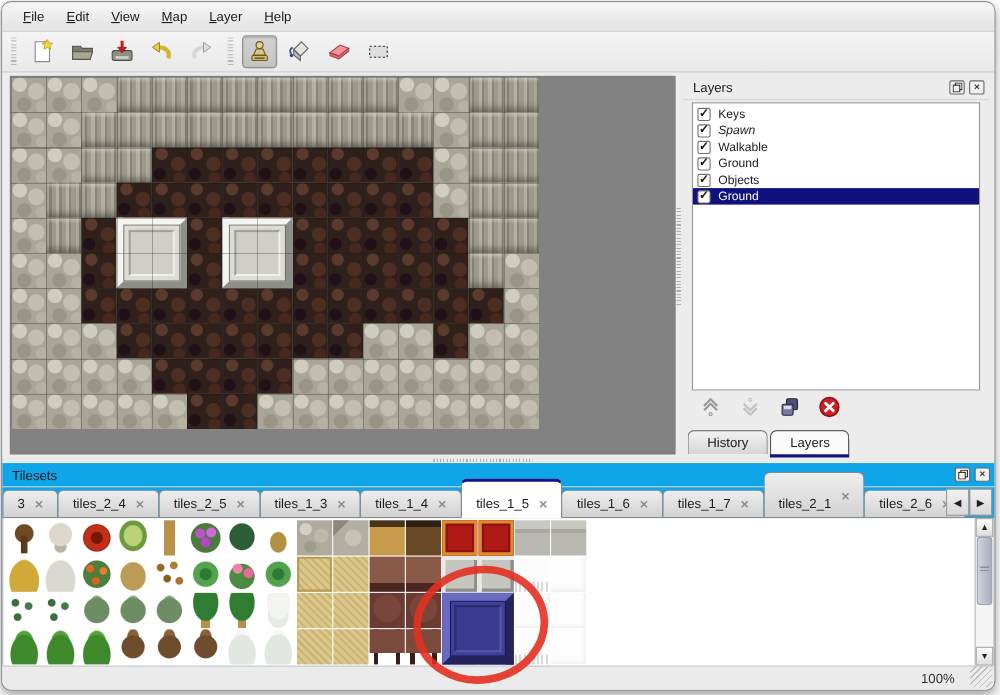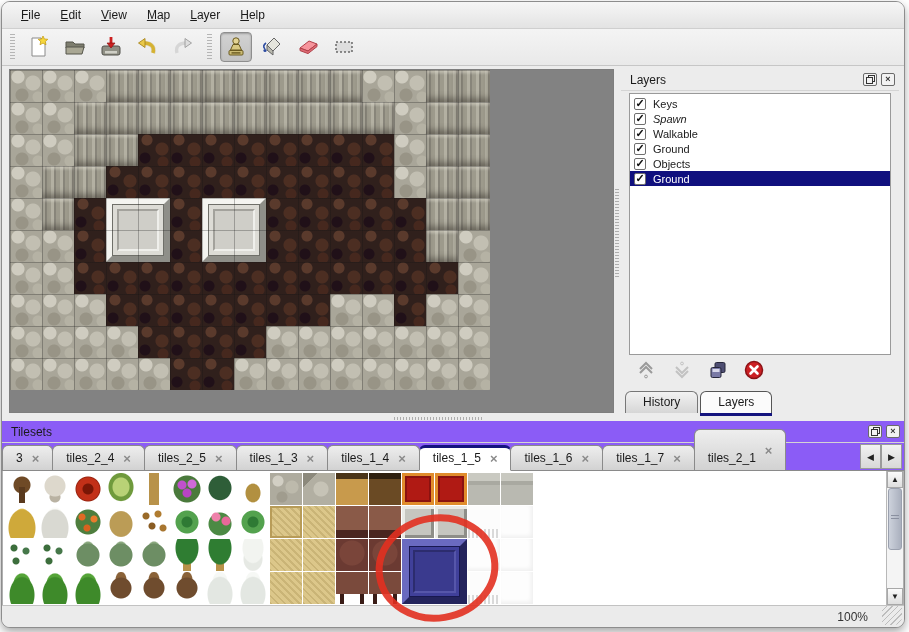--- a/index.html
+++ b/index.html
@@ -90,28 +90,28 @@
     display:flex; align-items:center; justify-content:center; font-size:11px; font-weight:bold; color:#111; line-height:1; }
   .layer-actions { height:32px; flex:none; display:flex; align-items:center; gap:14px; padding-left:14px; }
   .layer-tabs { height:26px; flex:none; display:flex; align-items:flex-end; padding-left:4px; gap:2px; }
   .btab { padding:3px 17px 4px 17px; border:1px solid #777; border-bottom:none; border-radius:6px 6px 0 0;
     background:linear-gradient(#f2f2f2,#d6d6d6); font-size:12px; }
   .btab.active { background:#fbfbfb; border-color:#555; box-shadow:0 3px 0 #14147e; position:relative; z-index:2; }
   
   .splitter-h { height:6px; flex:none; position:relative; }
   .splitter-h::after { content:""; position:absolute; top:2px; left:392px; width:90px; height:3px;
     background-image:repeating-linear-gradient(to right,#adadad 0 1px,transparent 1px 3px); }
-  .tilesets-panel { flex:1; display:flex; flex-direction:column; background:#8b5cf6; }
+  .tilesets-panel { flex:1; display:flex; flex-direction:column; background:#0ea5e9; }
   .ts-tabbar { height:28px; flex:none; display:flex; align-items:flex-end; position:relative;
     border-bottom:1px solid #8a8a8a; padding-right:46px; }
   .ts-tab { flex:none; display:flex; align-items:center; gap:9px; padding:5px 13px 5px 13px;
     border:1px solid #8a8a8a; border-bottom:none; border-radius:6px 6px 0 0; margin-right:-1px;
     background:linear-gradient(#eeeeee,#d2d2d2); font-size:12px; position:relative; }
   .ts-tab .x { color:#8a8a8a; font-weight:900; font-size:13px; line-height:1; }
-  .ts-tab.active { background:#fff; border-top:3px solid #14147e; padding-top:3px; z-index:2; margin-bottom:-1px; border-bottom:1px solid #fff; }
+  .ts-tab.active { background:#fff; border-top:3px solid #14147e; padding-top:13px; z-index:2; margin-bottom:-1px; border-bottom:1px solid #fff; }
   .ts-arrows { position:absolute; right:2px; bottom:1px; display:flex; }
   .ts-arrow { width:21px; height:25px; border:1px solid #9a9a9a; background:linear-gradient(#f2f2f2,#d8d8d8);
     display:flex; align-items:center; justify-content:center; font-size:9px; color:#222; }
   .ts-content { flex:1; display:flex; position:relative; background:#fff; border-left:1px solid #b0b0b0; border-right:1px solid #b0b0b0; }
   .tile-grid { position:absolute; left:3px; top:2px;
     display:grid; grid-template-columns:repeat(16,32px); grid-auto-rows:32px; gap:1px; }
   .tile { width:32px; height:32px; background:#fff; position:relative; }
   .ts-scroll { position:absolute; right:0; top:0; bottom:0; width:17px; border-left:1px solid #b8b8b8; background:#f4f4f4;
     display:flex; flex-direction:column; }
   .sbtn { height:17px; flex:none; border:1px solid #a8a8a8; background:linear-gradient(#fbfbfb,#dedede);
@@ -527,20 +527,24 @@
         <div class="ts-tab">
           <div class="" style="display: inline;">tiles_1_6</div>
           <div class="x">×</div>
         </div>
         <div class="ts-tab">
           <div class="" style="display: inline;">tiles_1_7</div>
           <div class="x">×</div>
         </div>
         <div class="ts-tab">
           <div class="" style="display: inline; margin-top: 16px;">tiles_2_1</div>
+          <div class="x">×</div>
+        </div>
+        <div class="ts-tab">
+          <div class="" style="display: inline;">tiles_2_6</div>
           <div class="x">×</div>
         </div>
         <span class="ts-arrows">
         <span class="ts-arrow">◀</span>
         <span class="ts-arrow">▶</span>
       </span>
     </div>
     <div class="ts-content">
       <div class="tile-grid">
           <div class="tile t-trunk"></div>

